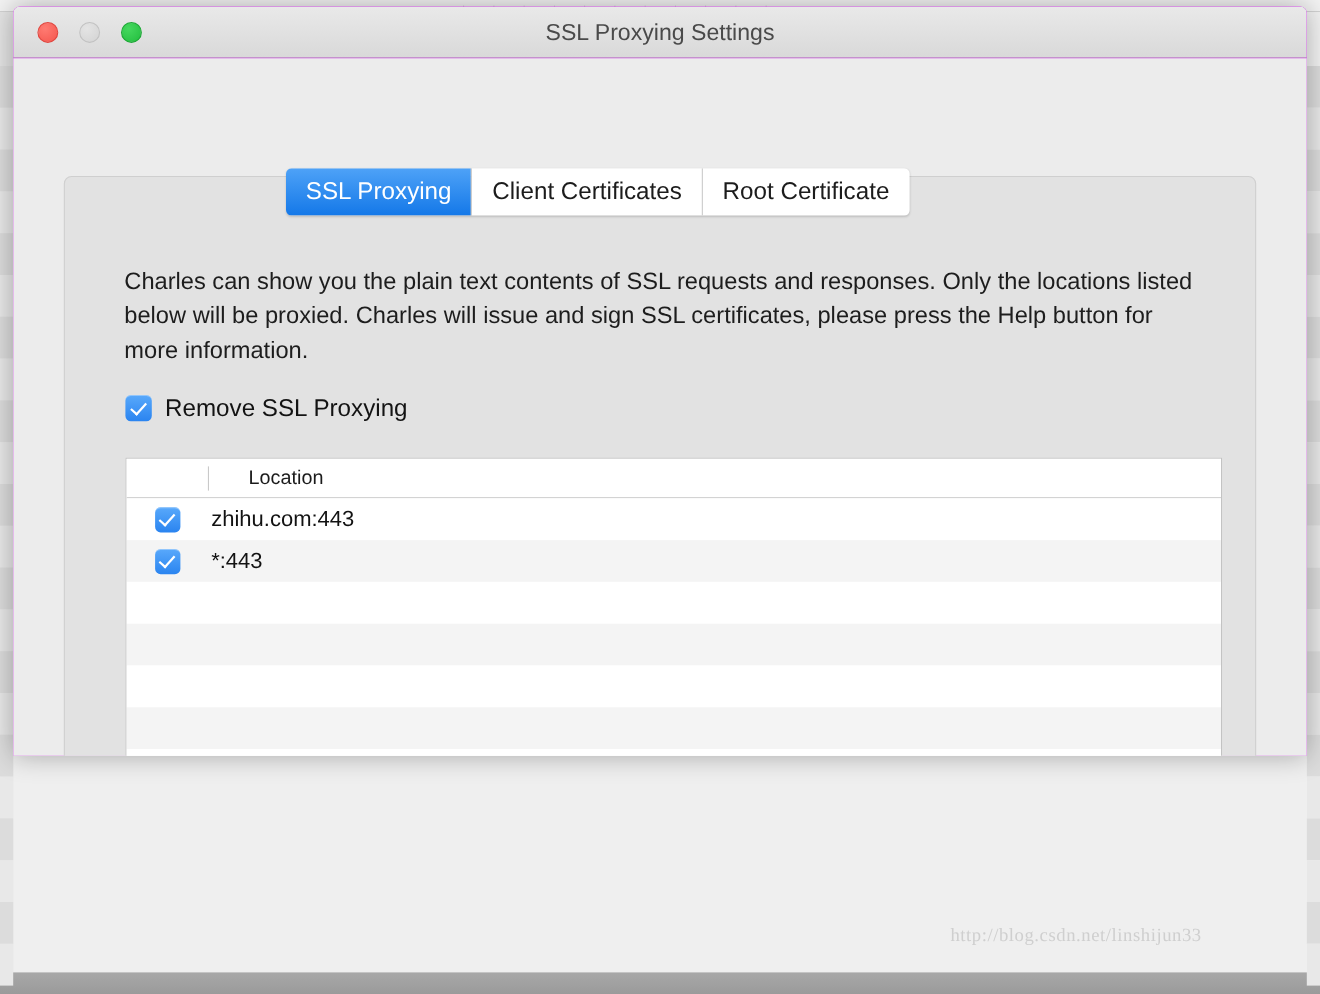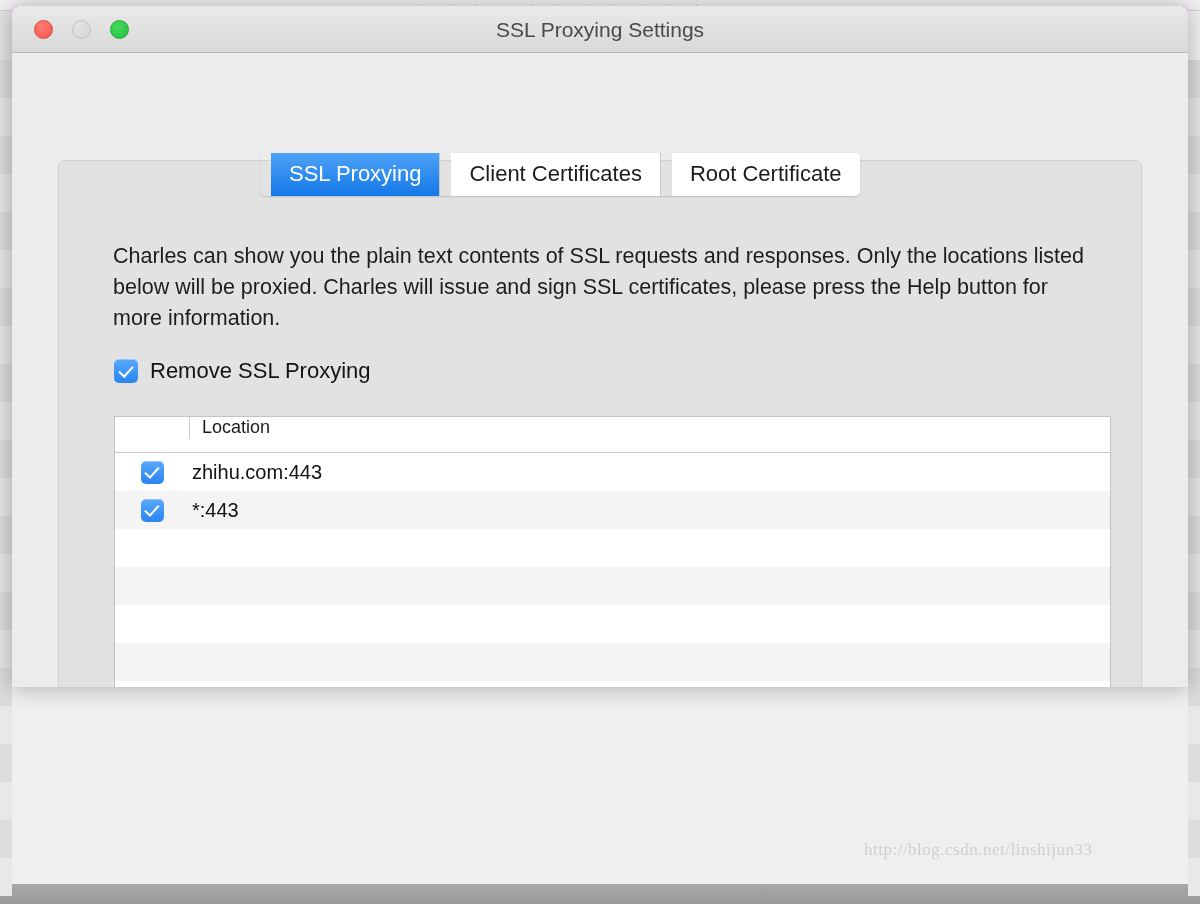--- a/index.html
+++ b/index.html
@@ -128,21 +128,20 @@
   }
   .tab {
     font-size: 22px;
     color: #1c1c1c;
     background: #ffffff;
     padding: 8px 18px 9px 18px;
     border-right: 1px solid #c6c6c6;
     line-height: 26px;
     cursor: default;
     white-space: nowrap;
-    margin-left: 11px;
   }
   .tab:last-child { border-right: none; }
   .tab.active {
     background: linear-gradient(#4ea2f7, #1478e8);
     color: #ffffff;
   }
 
   
   .panel {
     position: absolute;
@@ -208,20 +207,22 @@
     background: #ffffff;
     border: 1px solid #c3c3c3;
     box-sizing: border-box;
     overflow: hidden;
   }
   .thead {
     display: flex;
     height: 35px;
     background: #ffffff;
     border-bottom: 1px solid #c9c9c9;
+    align-items: center;
+    gap: 24px;
   }
   .th-check {
     width: 74px;
     height: 22px;
     border-right: 1px solid #c9c9c9;
     flex: none;
   }
   .th-loc {
     padding-left: 12px;
     font-size: 18px;

